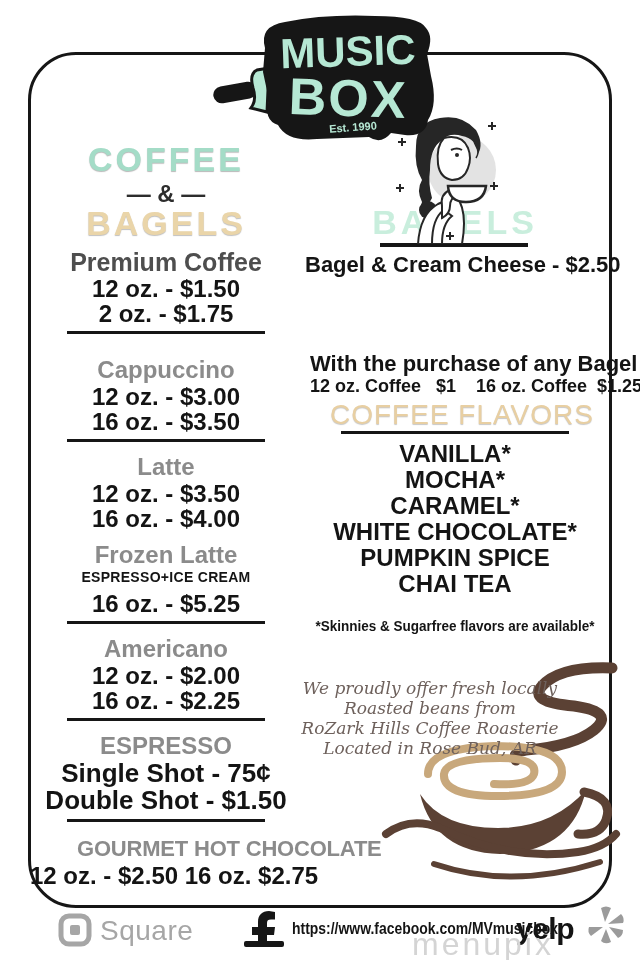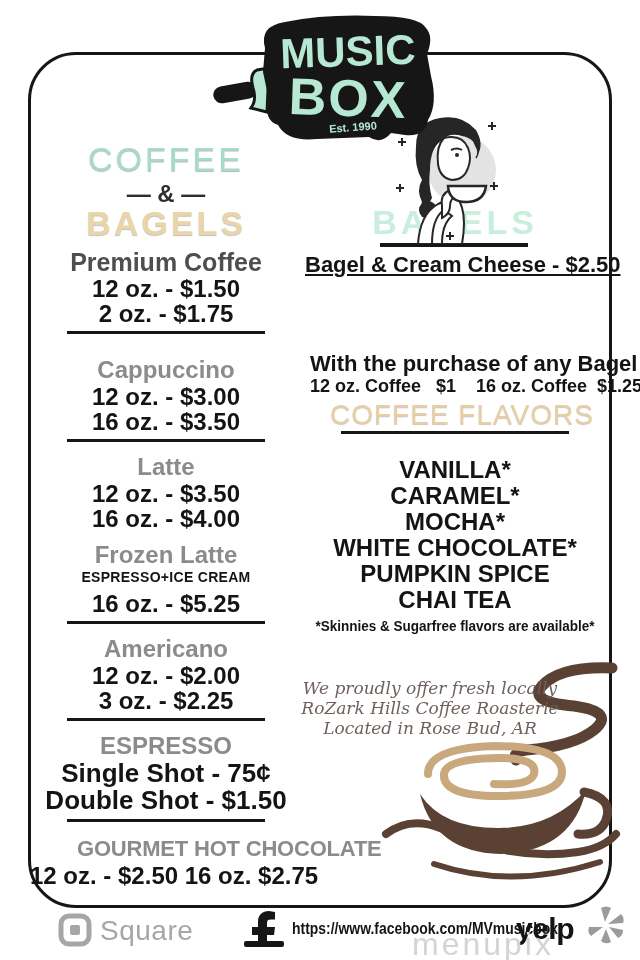--- a/index.html
+++ b/index.html
@@ -12,21 +12,21 @@
 
   
   .card{position:absolute;left:28px;top:52px;width:578px;height:850px;
         border:3px solid #161616;border-radius:48px;background:#fff;}
 
   
   .logo{position:absolute;left:205px;top:12px;width:235px;height:140px;z-index:5;}
 
   
   .lhead{position:absolute;left:36px;top:142px;width:260px;text-align:center;z-index:2;}
-  .coffee-h{font-size:34px;font-weight:normal;letter-spacing:3px;color:#a4dcc7;
+  .coffee-h{font-size:34px;font-weight:bold;letter-spacing:3px;color:#a4dcc7;
             text-shadow:0 1px 1px rgba(0,0,0,.28), 0 0 1px #ffffff;line-height:34px;}
   .amp-h{font-size:24px;font-weight:bold;color:#2d2d2d;line-height:24px;margin-top:6px;}
   .bagels-h{font-size:34px;font-weight:bold;letter-spacing:3px;color:#ead5a9;
             text-shadow:0 1px 1px rgba(0,0,0,.25), 0 0 1px #ffffff;line-height:34px;}
 
   
   .menu-col{position:absolute;left:30px;top:244px;width:272px;text-align:center;z-index:2;}
   .sec-name{font-size:24px;font-weight:bold;color:#8b8b8b;line-height:28px;}
   .sec-name.dark{color:#4e4e4e;font-size:25px;}
   .sec-line{font-size:24px;font-weight:bold;color:#141414;line-height:25px;white-space:pre;}
@@ -36,27 +36,27 @@
   #s4{padding-top:10px;} #s5{padding-top:6px;} #s6{padding-top:6px;} #s7{padding-top:8px;}
   #s5 .sec-line:first-of-type{margin-top:8px;}
   #s6 .sec-line{font-size:26px;line-height:27px;}
   #s7 .sec-name{font-size:22px;letter-spacing:-.2px;white-space:nowrap;margin-left:47px;}
   #s7 .sec-line{font-size:24px;white-space:nowrap;}
 
   
   .r-bagels{left:355px;top:203px;width:200px;font-size:34px;font-weight:bold;
             letter-spacing:4px;color:#c9eedd;z-index:1;}
   .r-bagels-line{left:380px;top:243px;width:148px;height:4px;background:#161616;}
-  .r-item{left:305px;top:252px;width:300px;font-size:22px;font-weight:bold;text-decoration:underline;}
+  .r-item{left:305px;top:252px;width:300px;font-size:22px;font-weight:bold;}
   .deal-title{left:310px;top:351px;width:290px;font-size:22px;font-weight:bold;}
   .deal-detail{left:310px;top:376px;width:290px;font-size:18px;font-weight:bold;}
   .flav-h{left:330px;top:399px;width:250px;font-size:28px;font-weight:normal;
           letter-spacing:1px;color:#e8cfa2;text-shadow:0 1px 1px rgba(0,0,0,.22);}
   .flav-line{left:341px;top:431px;width:228px;height:3px;background:#161616;}
-  .flav-list{left:330px;top:441px;width:250px;margin-top:16px;}
+  .flav-list{left:330px;top:441px;width:250px;}
   .flav-item{font-size:24px;font-weight:bold;line-height:26px;white-space:nowrap;}
   .skinnies{left:280px;top:617px;width:350px;font-size:15px;font-weight:bold;
             transform:scaleX(.9);transform-origin:center;white-space:nowrap;}
   .script-note{left:295px;top:678px;width:270px;z-index:2;
                font-family:"DejaVu Serif",serif;font-style:italic;
                font-size:17px;line-height:20px;color:#6e615c;}
   .cup{position:absolute;left:376px;top:656px;width:250px;height:236px;z-index:1;}
   .woman{position:absolute;left:392px;top:114px;width:112px;height:130px;z-index:2;}
   .watermark{left:398px;top:926px;width:170px;font-size:32px;font-weight:400;
              letter-spacing:3px;color:#d4d4d4;z-index:3;}
@@ -114,21 +114,21 @@
     </div>
     <div id="s4" class="sec">
       <div class="sec-name">Frozen Latte</div>
       <div class="sec-sub">ESPRESSO+ICE CREAM</div>
       <div class="sec-line" style="margin-top:6px">16 oz. - $5.25</div>
     </div>
     <div class="divider"></div>
     <div id="s5" class="sec">
       <div class="sec-name">Americano</div>
       <div class="sec-line">12 oz. - $2.00</div>
-      <div class="sec-line">3 oz. - $2.25</div>
+      <div class="sec-line">16 oz. - $2.25</div>
     </div>
     <div class="divider"></div>
     <div id="s6" class="sec">
       <div class="sec-name">ESPRESSO</div>
       <div class="sec-line">Single Shot - 75¢</div>
       <div class="sec-line">Double Shot - $1.50</div>
     </div>
     <div class="divider"></div>
     <div id="s7" class="sec">
       <div class="sec-name">GOURMET HOT CHOCOLATE</div>
@@ -163,30 +163,31 @@
   <div class="abs r-bagels-line"></div>
   <div class="abs center nowrap r-item">Bagel &amp; Cream Cheese - $2.50</div>
 
   <div class="abs center nowrap deal-title">With the purchase of any Bagel</div>
   <div class="abs center pre deal-detail">12 oz. Coffee   $1    16 oz. Coffee  $1.25</div>
 
   <div class="abs center nowrap flav-h">COFFEE FLAVORS</div>
   <div class="abs flav-line"></div>
   <div class="abs center flav-list">
     <div class="flav-item">VANILLA*</div>
+    <div class="flav-item">MOCHA*</div>
     <div class="flav-item">CARAMEL*</div>
-    <div class="flav-item">MOCHA*</div>
     <div class="flav-item">WHITE CHOCOLATE*</div>
     <div class="flav-item">PUMPKIN SPICE</div>
     <div class="flav-item">CHAI TEA</div>
   </div>
   <div class="abs center skinnies">*Skinnies &amp; Sugarfree flavors are available*</div>
 
   <div class="abs center script-note">
     <div>We proudly offer fresh locally</div>
+    <div>Roasted beans from</div>
     <div>RoZark Hills Coffee Roasterie</div>
     <div>Located in Rose Bud, AR</div>
   </div>
 
   <svg class="cup" viewBox="0 0 250 236">
     <path d="M236,12 Q184,10 166,30 Q152,46 198,50 Q240,56 218,74 Q198,90 150,94 Q136,96 140,104" fill="none" stroke="#5b4134" stroke-width="11" stroke-linecap="round" stroke-linejoin="round"></path>
     <path d="M52,118 Q52,92 118,90 Q186,90 186,116 Q186,140 122,140 Q66,140 68,118
              Q70,102 124,102 Q162,102 158,118 Q154,130 118,128" fill="none" stroke="#c8a87c" stroke-width="8" stroke-linecap="round"></path>
     <path d="M44,138 Q58,196 124,198 Q196,196 210,134 Q176,172 122,172 Q66,172 44,138 Z" fill="#5b4134"></path>
     <path d="M208,136 Q238,142 230,164 Q224,180 202,178" fill="none" stroke="#5b4134" stroke-width="9" stroke-linecap="round"></path>

